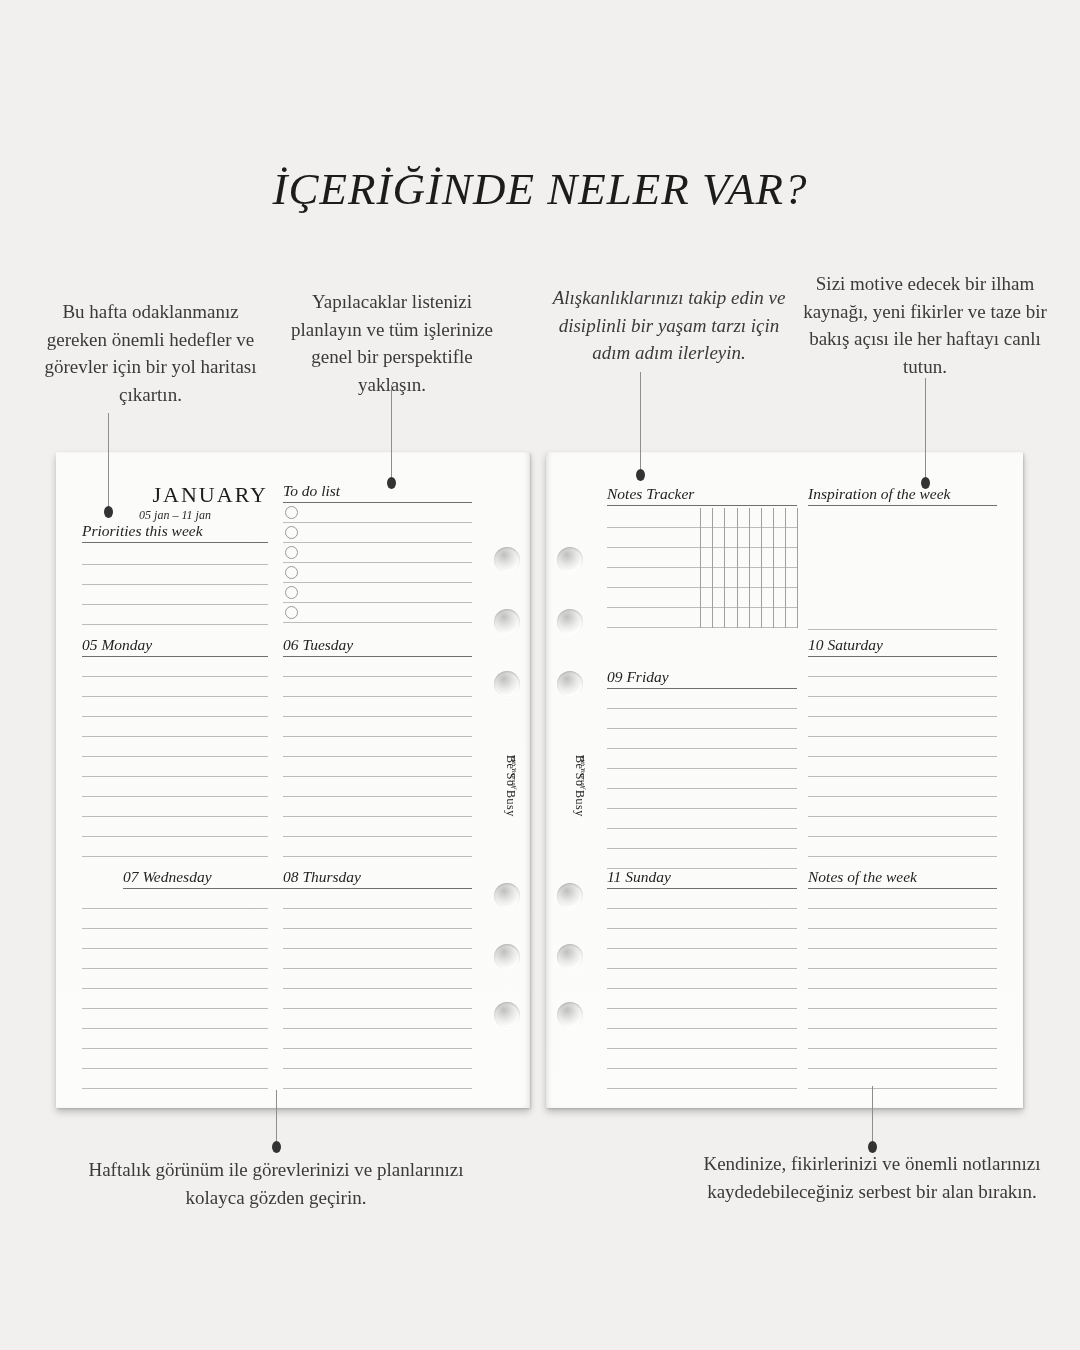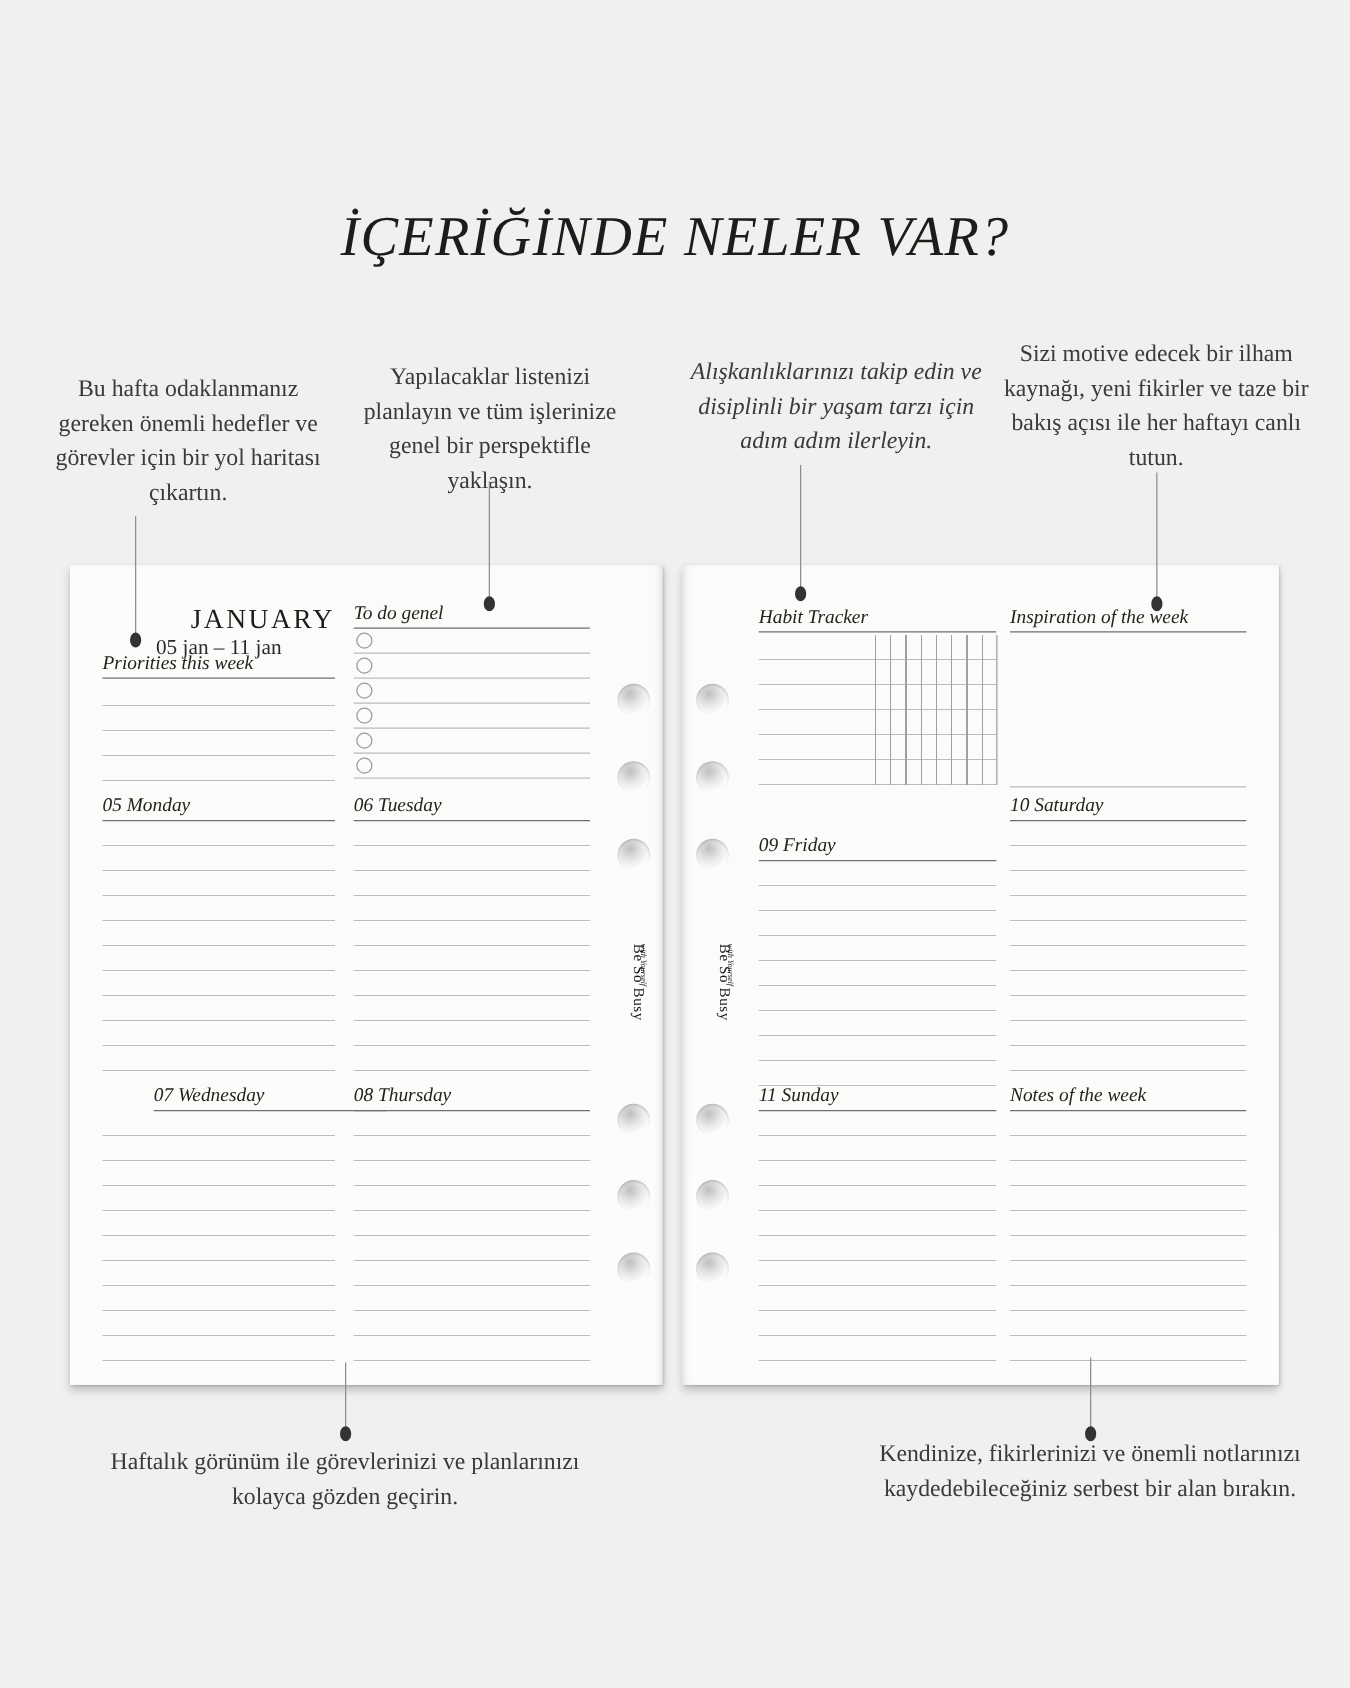--- a/index.html
+++ b/index.html
@@ -20,21 +20,21 @@
   .callout-dot{position:absolute;width:9px;height:12px;border-radius:50%;background:#333;z-index:6;}
   
   .page{
     position:absolute;top:452px;height:656px;background:linear-gradient(180deg,#fbfbfa,#fcfcfb);
     box-shadow:0 4px 7px rgba(0,0,0,0.22),1px 1px 2px rgba(0,0,0,0.14);z-index:2;
   }
   .page.left{left:56px;width:474px;box-shadow:0 4px 7px rgba(0,0,0,0.22),1px 1px 2px rgba(0,0,0,0.14),inset -4px 0 7px -4px rgba(0,0,0,0.18);}
   .page.right{left:546px;width:477px;box-shadow:0 4px 7px rgba(0,0,0,0.22),1px 1px 2px rgba(0,0,0,0.14),inset 4px 0 7px -4px rgba(0,0,0,0.18);}
   .page *{position:absolute;box-sizing:border-box;}
   .month-name{top:30px;left:26px;width:186px;text-align:right;font-size:22px;letter-spacing:2px;}
-  .month-range{top:56px;left:26px;width:186px;text-align:center;font-size:17px;color:#2a2a28;}
+  .month-range{top:56px;left:26px;width:186px;text-align:center;font-size:12px;font-style:italic;color:#2a2a28;}
   .plabel{font-style:italic;font-size:15.5px;color:#22221f;height:21px;border-bottom:1px solid #6f6f6f;padding-bottom:2px;white-space:nowrap;}
   .lines{background-image:repeating-linear-gradient(to bottom,transparent 0px,transparent 19px,#bcbcbc 19px,#bcbcbc 20px);}
   
   .todo-rows{top:51px;left:227px;width:189px;}
   .todo-row{position:relative;height:20px;border-bottom:1px solid #bcbcbc;width:100%;}
   .todo-circle{position:absolute;left:2px;top:3px;width:13px;height:13px;border:1px solid #9a9a9a;border-radius:50%;background:transparent;}
   
   .tracker-grid{
     background-image:repeating-linear-gradient(to right,#a0a0a0 0px,#a0a0a0 1px,transparent 1px,transparent 12.2px);
     border-right:1px solid #a0a0a0;
@@ -78,21 +78,21 @@
     <p>Kendinize, fikirlerinizi ve önemli notlarınızı kaydedebileceğiniz serbest bir alan bırakın.</p>
   </div>
 
   <div class="page left">
     <div class="month-name">JANUARY</div>
     <div class="month-range">05 jan – 11 jan</div>
 
     <div class="plabel" style="left:26px;top:70px;width:186px;">Priorities this week</div>
     <div class="lines" style="left:26px;top:93px;width:186px;height:80px;"></div>
 
-    <div class="plabel" style="left:227px;top:30px;width:189px;">To do genel</div>
+    <div class="plabel" style="left:227px;top:30px;width:189px;">To do list</div>
     <div class="todo-rows">
       <div class="todo-row">
           <span class="todo-circle"></span>
         </div>
       <div class="todo-row">
           <span class="todo-circle"></span>
         </div>
       <div class="todo-row">
           <span class="todo-circle"></span>
         </div>
@@ -131,21 +131,21 @@
 
     <div class="hole" style="left:438px;top:95px;"></div>
     <div class="hole" style="left:438px;top:157px;"></div>
     <div class="hole" style="left:438px;top:219px;"></div>
     <div class="hole" style="left:438px;top:431px;"></div>
     <div class="hole" style="left:438px;top:492px;"></div>
     <div class="hole" style="left:438px;top:550px;"></div>
   </div>
 
   <div class="page right">
-    <div class="plabel" style="left:61px;top:33px;width:190px;">Habit Tracker</div>
+    <div class="plabel" style="left:61px;top:33px;width:190px;">Notes Tracker</div>
     <div class="lines" style="left:61px;top:56px;width:190px;height:122px;"></div>
     <div class="tracker-grid" style="left:154px;top:56px;width:98px;height:120px;"></div>
 
     <div class="plabel" style="left:262px;top:33px;width:189px;">Inspiration of the week</div>
     <div class="insp-space" style="left:262px;top:56px;width:189px;height:122px;"></div>
 
     <div style="left:61px;top:184px;width:190px;">
       <div class="plabel" style="position:relative;width:100%;margin-top:32px;">09 Friday</div>
       <div class="lines" style="position:relative;width:100%;height:200px;"></div>
     </div>

